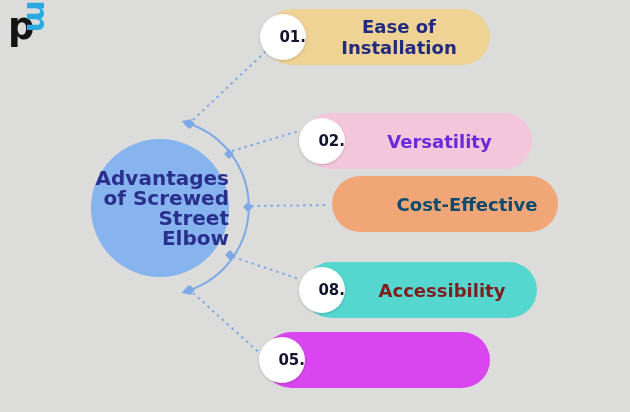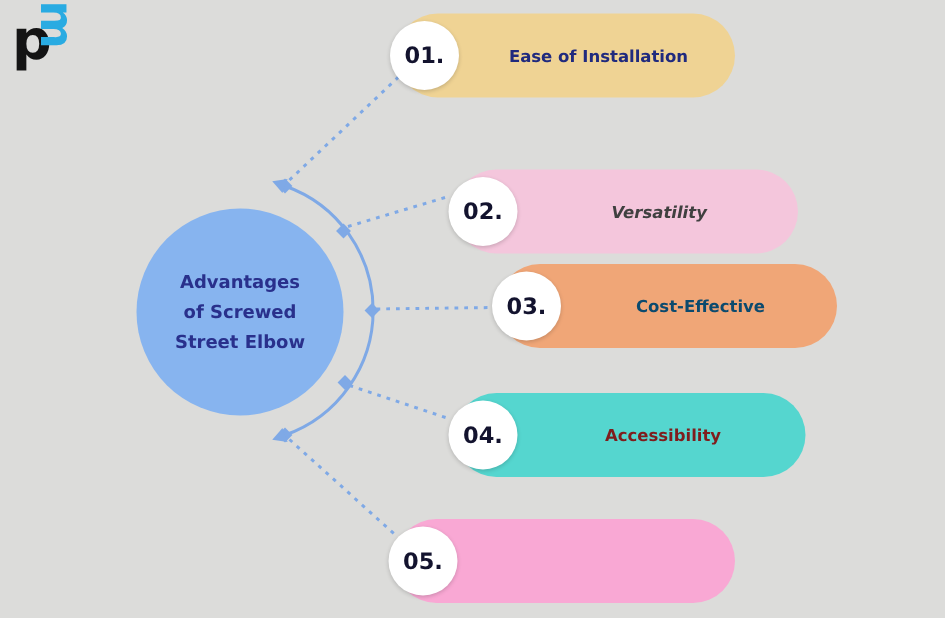--- a/index.html
+++ b/index.html
@@ -26,47 +26,47 @@
   }
 
   
   .center-circle {
     position:absolute; left:91px; top:139px; width:138px; height:138px;
     border-radius:50%;
     display:flex; align-items:center; justify-content:center;
     z-index:2;
   }
   .center-title {
-    text-align:center;
-    font-weight:bold; font-size:12px; line-height:20px;
+    text-align:right;
+    font-weight:bold; font-size:20px; line-height:20px;
     letter-spacing:0;
   }
   .center-title span { display:block; }
 
   
   .pill {
     position:absolute; height:56px; border-radius:28px;
     z-index:3;
     display:flex; align-items:center;
   }
   .num-circle {
     position:absolute; left:-4px; top:5px;
     width:46px; height:46px; border-radius:50%;
     background:#ffffff;
     box-shadow:0 1px 3px rgba(0,0,0,0.18);
-    display:flex; align-items:center; justify-content:center;
+    display:flex; align-items:center; justify-content:flex-end;
   }
   .num-circle span {
     font-weight:bold; font-size:15px; color:#13132e;
   }
   .pill-label {
     width:100%;
     padding-left:44px;
     text-align:center;
-    font-weight:bold; font-size:11px;
+    font-weight:bold; font-size:18px;
   }
 </style>
 </head>
 <body>
 
 <div class="stage">
 
   <svg class="connector-svg" width="630" height="412" viewBox="0 0 630 412">
     <g stroke="#7fa9e6" fill="none" stroke-width="2">
       <path d="M 190 124 A 88 88 0 0 1 190 290"></path>
@@ -104,36 +104,33 @@
     <div class="num-circle">
       <span>01.</span>
     </div>
     <div class="pill-label" style="color: rgb(32, 42, 126);">Ease of Installation</div>
   </div>
 
   <div class="pill" style="left: 303px; top: 90px; width: 229px; background-color: rgb(244, 198, 220); margin-top: 23px;">
     <div class="num-circle">
       <span>02.</span>
     </div>
-    <div class="pill-label" style="color: #404040; font-style: italic;">Versatility</div>
+    <div class="pill-label" style="color: #6d28d9;">Versatility</div>
   </div>
 
   <div class="pill" style="left: 332px; top: 176px; width: 226px; background-color: rgb(240, 166, 119);">
-    <div class="num-circle">
-      <span>03.</span>
-    </div>
     <div class="pill-label" style="color: #0c4a6e;">Cost-Effective</div>
   </div>
 
   <div class="pill" style="left: 303px; top: 262px; width: 234px; background-color: rgb(85, 214, 207);">
     <div class="num-circle">
-      <span>04.</span>
+      <span>08.</span>
     </div>
     <div class="pill-label" style="color: #7f1d1d;">Accessibility</div>
   </div>
 
-  <div class="pill" style="left: 263px; top: 346px; width: 227px; background-color: #f9a8d4;">
+  <div class="pill" style="left: 263px; top: 332px; width: 227px; background-color: #d946ef;">
     <div class="num-circle">
       <span>05.</span>
     </div>
   </div>
 
 </div>
 
 </body></html>

